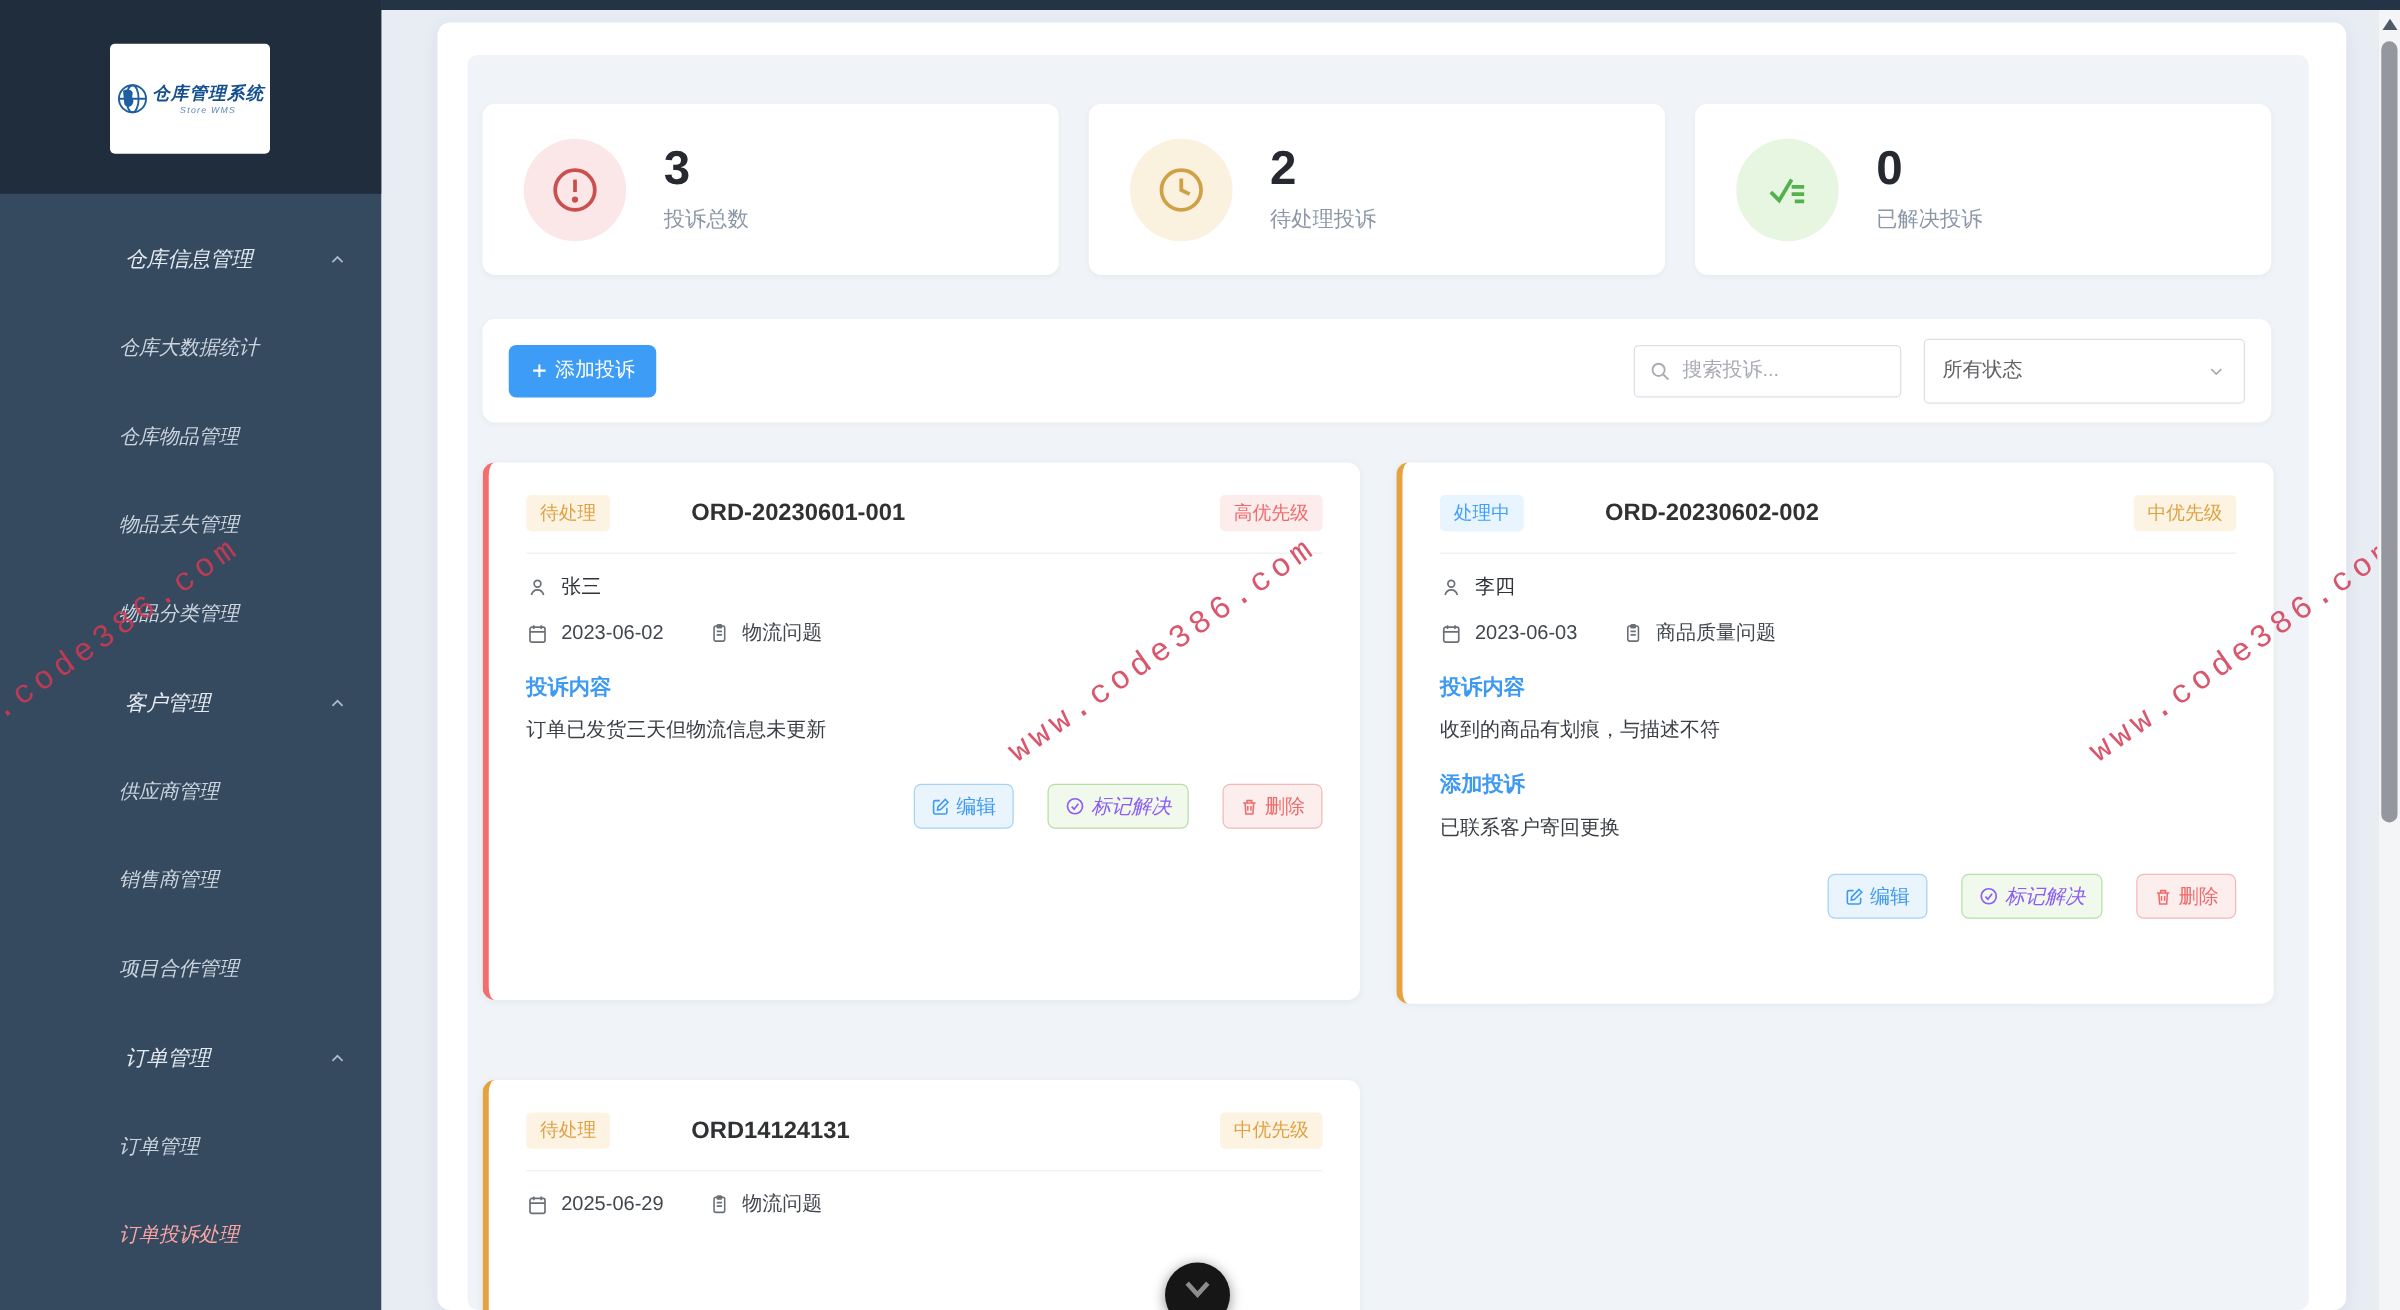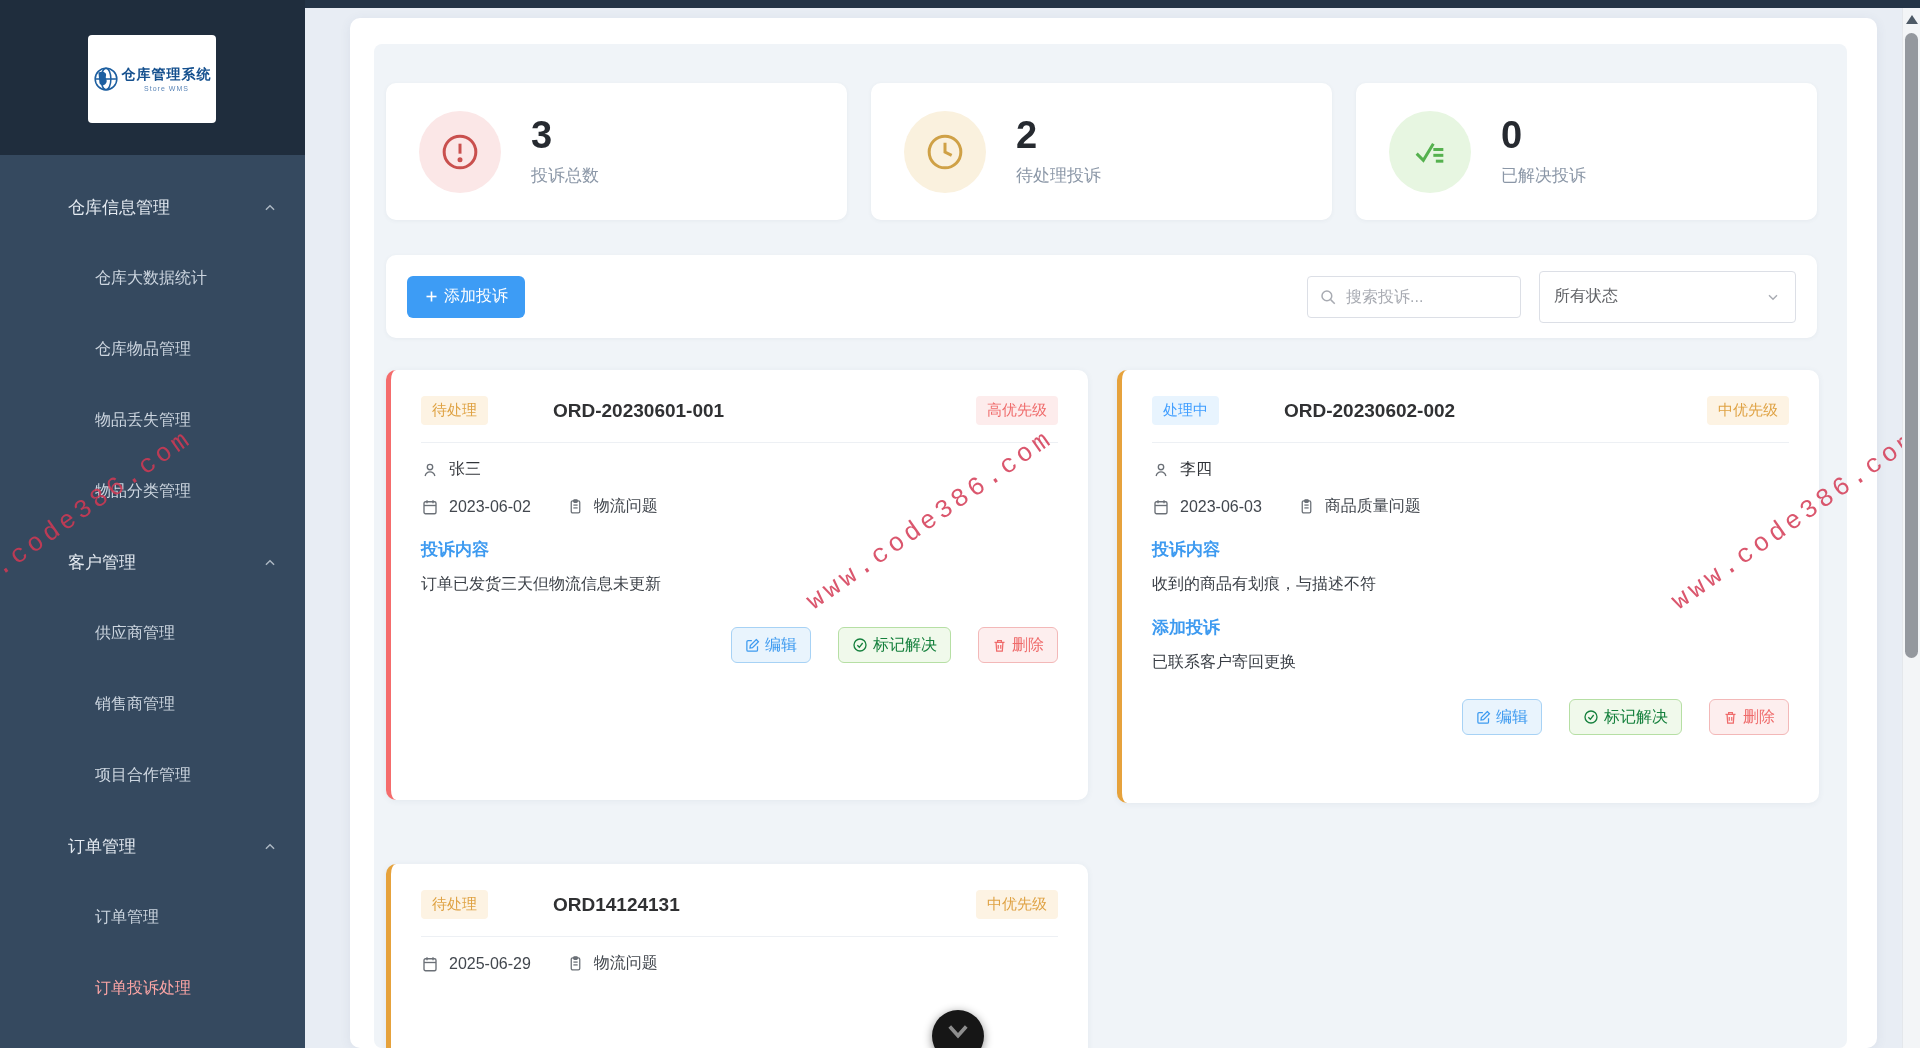--- a/index.html
+++ b/index.html
@@ -6,32 +6,32 @@
   html,body { background:#d9dee5; }
   body { font-family:"Liberation Sans","DejaVu Sans",sans-serif; }
 
   .screen { position:relative; width:1920px; height:1048px; overflow:hidden;
             background:#e8edf4; }
 
   
   .top-strip { position:absolute; left:0; top:0; width:1920px; height:8px; background:#243446; }
 
   
-  .sidebar { position:absolute; left:0; top:0; width:305px; height:1048px; background:#35495f; z-index:2; }
+  .sidebar { position:absolute; left:0; top:0; width:305px; height:1048px; background:#35495f; z-index:2;font-style:italic; }
   .sidebar-header { height:155px; background:#1f2d3d; position:relative; }
   .logo-box { position:absolute; left:88px; top:35px; width:128px; height:88px; background:#ffffff;
               border-radius:4px; display:flex; align-items:center; justify-content:center; }
   .logo-inner { display:flex; align-items:center; gap:3px; }
   .logo-text { display:flex; flex-direction:column; align-items:center; }
   .logo-title { font-size:14px; font-weight:bold; color:#15508e; letter-spacing:1px; white-space:nowrap; }
   .logo-sub { font-size:7px; color:#5b86b8; margin-top:1px; letter-spacing:1px; }
 
   .menu { position:absolute; top:172px; left:0; width:100%; }
   .menu-item { height:71px; display:flex; align-items:center; position:relative; cursor:pointer; }
-  .menu-item.parent { padding-left:68px; font-size:17px; color:#e4eaf1; }
+  .menu-item.parent { padding-left:100px; font-size:17px; color:#e4eaf1; }
   .menu-item.child  { padding-left:95px; font-size:16px; color:#ccd5df; }
   .menu-item.active { color:#fca5a5; }
   .menu-chevron { position:absolute; right:28px; top:50%; transform:translateY(-50%); color:#aeb9c4; display:flex; }
 
   
   .content-bg { position:absolute; left:305px; top:8px; width:1615px; height:1040px; background:#e8edf4; }
   .white-panel { position:absolute; left:350px; top:18px; width:1527px; height:1030px; background:#ffffff;
                  border-radius:10px; box-shadow:0 2px 12px rgba(60,80,110,0.08); }
   .inner-panel { position:absolute; left:374px; top:44px; width:1473px; height:1004px; background:#f0f4f8; border-radius:8px; }
 
@@ -83,21 +83,21 @@
   .meta-row { display:flex; align-items:center; gap:10px; margin-top:16px; font-size:16px; color:#42474e; }
   .meta-row svg { color:#6b7077; flex:none; }
   .meta-group { display:flex; align-items:center; gap:10px; }
   .meta-gap { width:16px; }
   .section-heading { margin-top:21px; font-size:17px; font-weight:bold; color:#3d9af0; }
   .section-text { margin-top:13px; font-size:16px; color:#3a3f46; }
   .card-actions { display:flex; justify-content:flex-end; gap:27px; margin-top:32px; }
   .act-btn { height:36px; border-radius:6px; border:1px solid; font-size:16px; display:flex; align-items:center;
              gap:5px; padding:0 13px; cursor:pointer; font-family:inherit; background:#fff; }
   .edit-btn    { background:#e9f4fd; border-color:#a7d2f5; color:#3d9af0; }
-  .resolve-btn { background:#f0f9eb; border-color:#b6dfa4; color:#15803d; }
+  .resolve-btn { background:#f0f9eb; border-color:#b6dfa4; color:#8b5cf6;font-style:italic; }
   .delete-btn  { background:#fdeeee; border-color:#f3b8b8; color:#ef6b6b; }
 
   
   .watermark { position:absolute; color:rgba(211,56,84,0.85); font-family:"Liberation Mono","DejaVu Sans Mono",monospace;
                font-size:26px; letter-spacing:4px; transform:rotate(-35deg); white-space:nowrap;
                pointer-events:none; z-index:5; }
   #wm-1 { left:-78px;  top:505px; }
   #wm-2 { left:783px;  top:505px; }
   #wm-3 { left:1648px; top:505px; }
 

